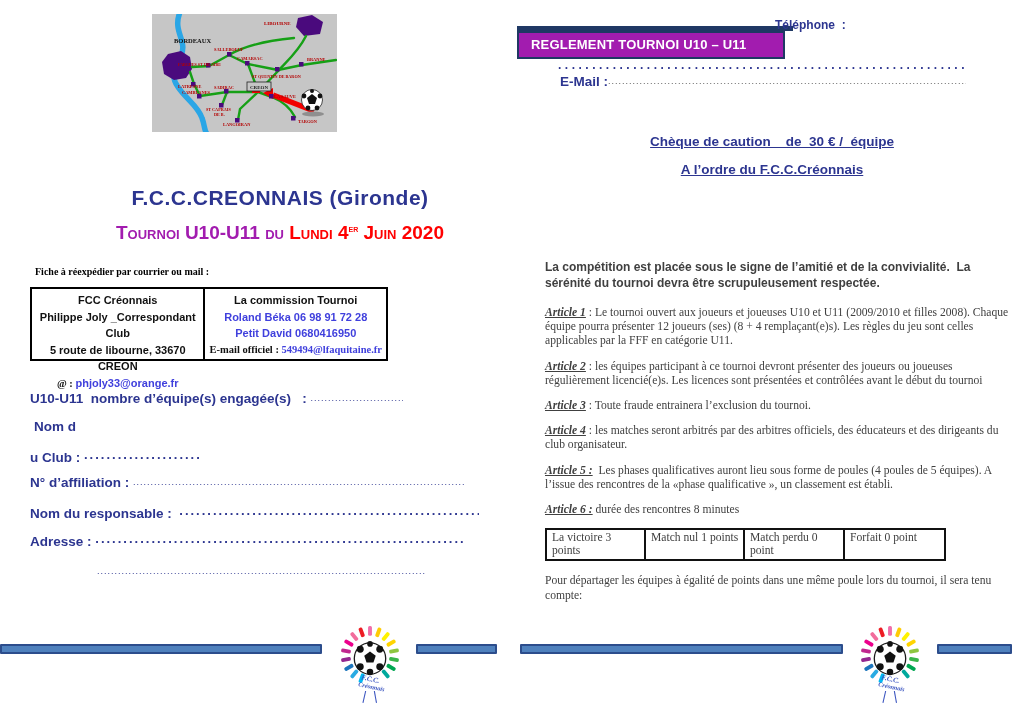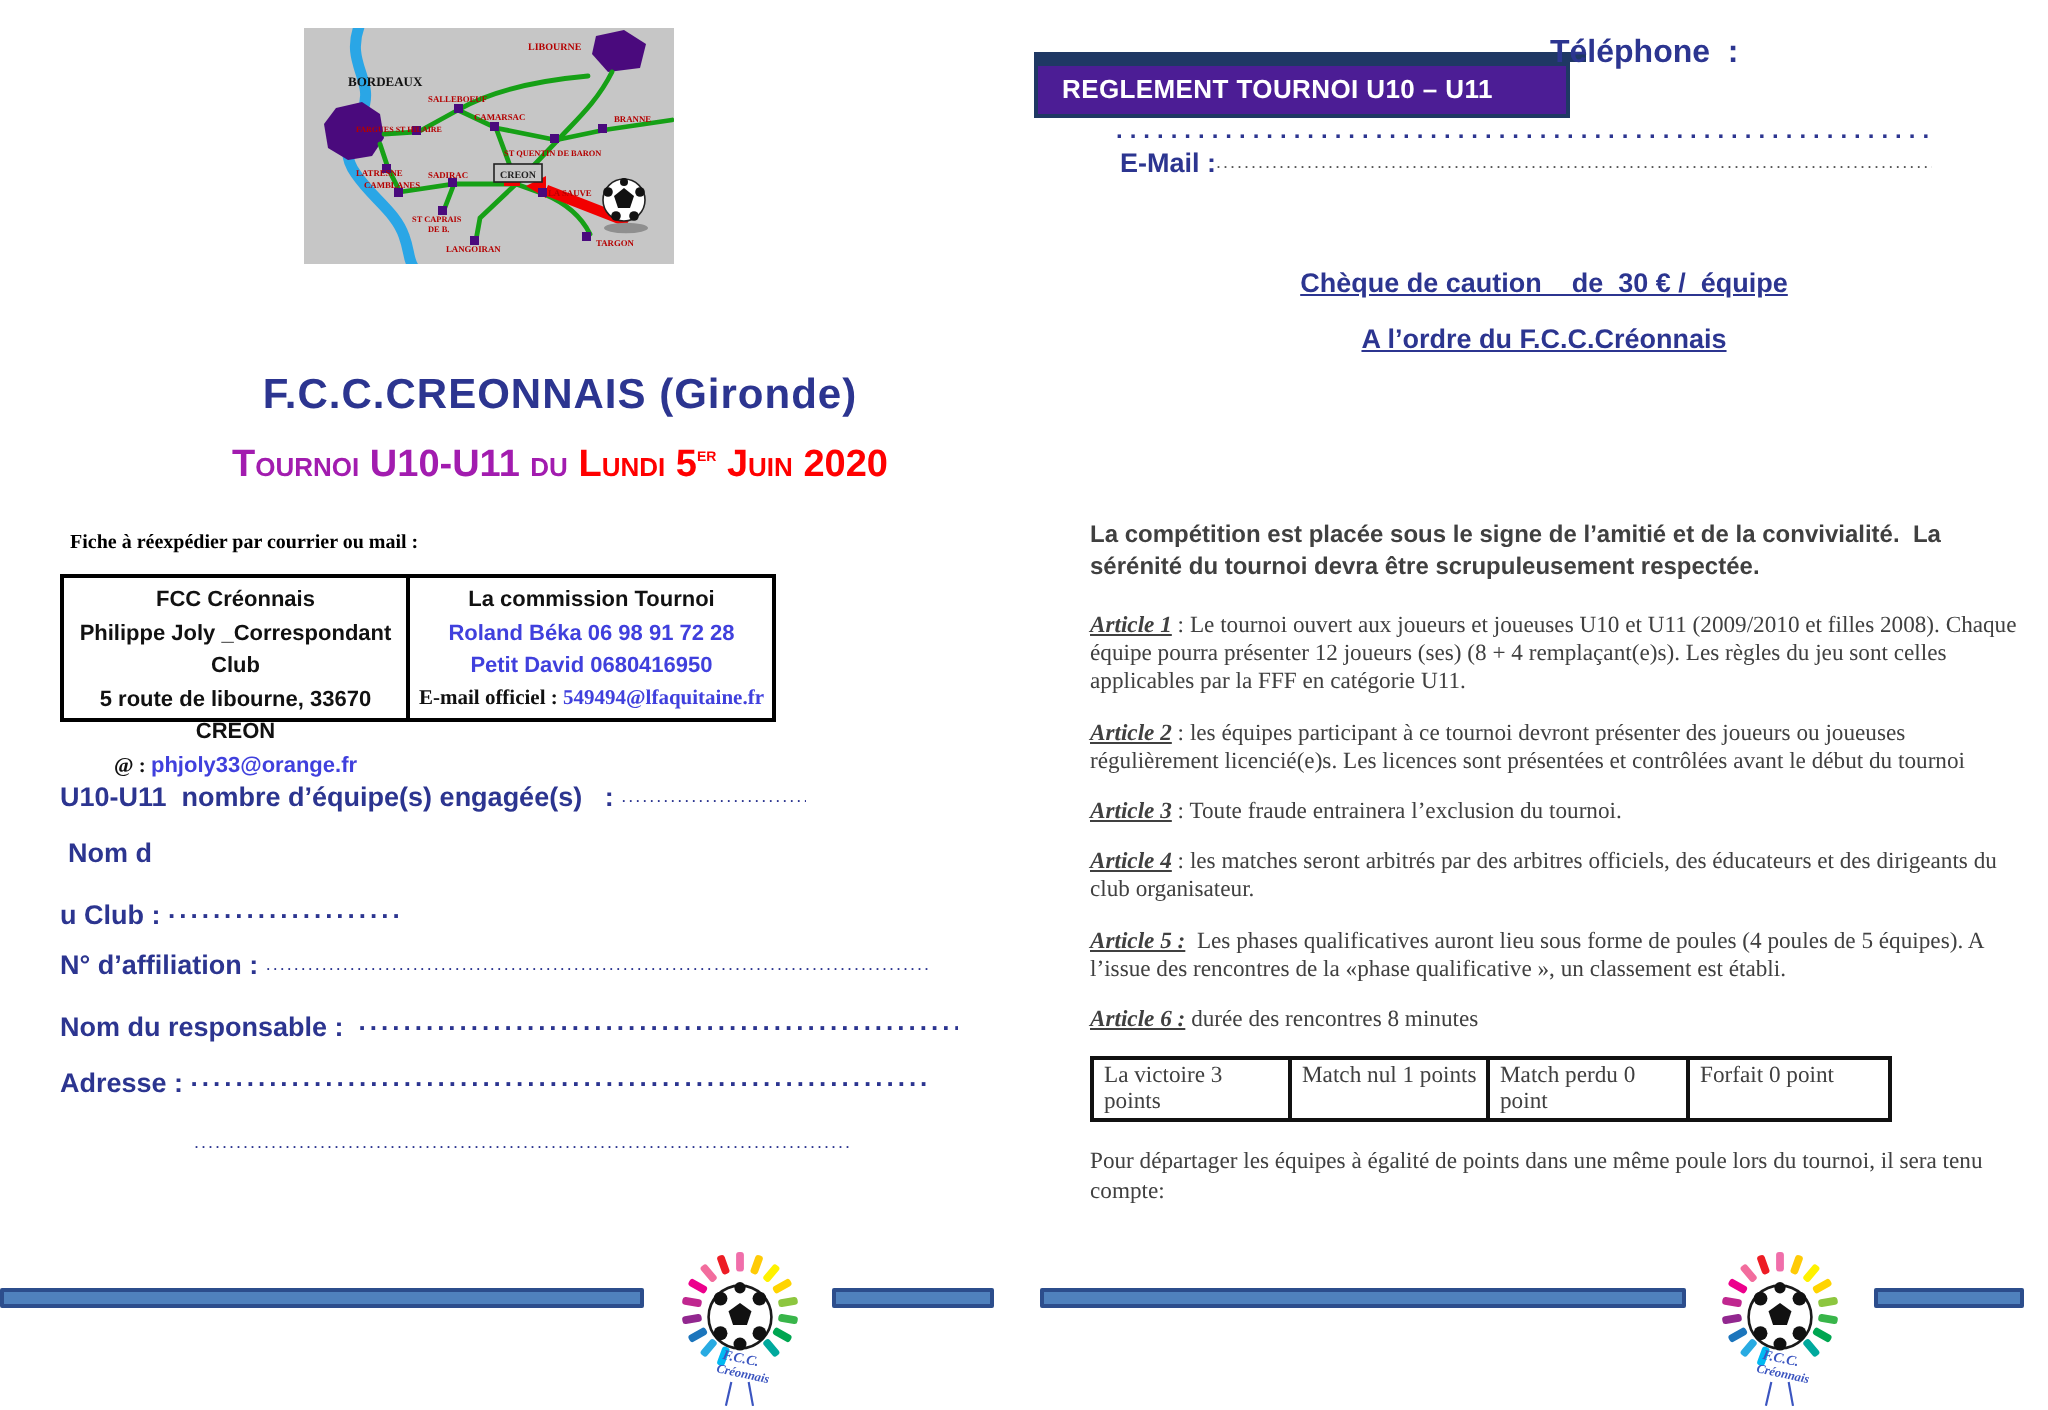--- a/index.html
+++ b/index.html
@@ -31,23 +31,23 @@
   .cell-l { width:228px; border-right:2px solid #000; }
   .cell-r { width:208px; }
   .blue-txt { color:#4040dd; }
   .serif-sm { font-family:"Liberation Serif", serif; font-weight:700; font-size:10.5px; }
   .form-line { left:30px; white-space:pre; font-size:13.5px; }
   .form-line .lbl { font-weight:700; color:#2c3590; white-space:pre; }
 
   
   .hdr-wrap { left:5px; top:26px; width:276px; }
   .hdr-topline { height:5px; background:#1f3864; }
-  .hdr-box { margin-top:0px; width:268px; height:28px; background:#4c1d95; border:2px solid #1f3864;
+  .hdr-box { margin-top:0px; width:268px; height:28px; background:#a21caf; border:2px solid #1f3864;
              color:#fff; font-size:13px; font-weight:700; line-height:24px; padding-left:12px; letter-spacing:0.2px; }
-  .phone-lbl { left:263px; top:18px; font-size:16px; }
+  .phone-lbl { left:263px; top:18px; font-size:12px; }
   .phone-dots { left:46px; top:58px; width:406px; font-size:12px; letter-spacing:3.5px; font-weight:700; color:#2c3590; }
   .email-row { left:48px; top:74px; font-size:13.5px; white-space:pre; }
   .cheque { left:95px; top:134px; width:330px; text-align:center; font-size:13.5px; }
   .cheque div { white-space:pre; text-decoration:underline; font-weight:700; color:#2c3590; }
   .cheque .l2 { margin-top:13px; }
   .body-txt { left:33px; top:259px; width:466px; color:#404040; }
   .intro { font-size:12px; font-weight:700; line-height:16px; margin-bottom:15px; width:452px; white-space:pre-wrap; }
   .article { font-family:"Liberation Serif", serif; font-size:11.6px; line-height:14.2px; margin-bottom:11px; }
   .article .alabel { font-weight:700; font-style:italic; text-decoration:underline; }
   .points-table { display:flex; border:2px solid #111; width:401px; margin:10px 0 13px; }
@@ -126,21 +126,21 @@
           <circle cx="168" cy="82" r="2.4" fill="#111"></circle>
         <circle cx="156" cy="94" r="2.4" fill="#111"></circle>
           <circle cx="165" cy="94" r="2.4" fill="#111"></circle>
         <circle cx="160" cy="77" r="2" fill="#111"></circle>
       </g>
     </svg>
   </div>
 
   <div class="abs title-block">
     <div class="title1">F.C.C.CREONNAIS (Gironde)</div>
-    <div class="title2"><span class="navy" style="white-space:pre;">Tournoi U10-U11 du </span><span class="red"><span style="white-space:pre;">Lundi 5</span><sup>er</sup><span style="white-space:pre;"> Juin 2020</span></span></div>
+    <div class="title2"><span class="navy" style="white-space:pre;">Tournoi U10-U11 du </span><span class="red"><span style="white-space:pre;">Lundi 4</span><sup>er</sup><span style="white-space:pre;"> Juin 2020</span></span></div>
   </div>
 
   <div class="abs reply-note">Fiche à réexpédier par courrier ou mail :</div>
   <div class="abs contact-table">
     <div class="contact-cell cell-l">
       <div>FCC Créonnais</div>
       <div>Philippe Joly _Correspondant Club</div>
       <div>5 route de libourne, 33670 CREON</div>
       <div><span class="serif-sm" style="white-space:pre;">@ : </span><span class="blue-txt">phjoly33@orange.fr</span></div>
     </div>

